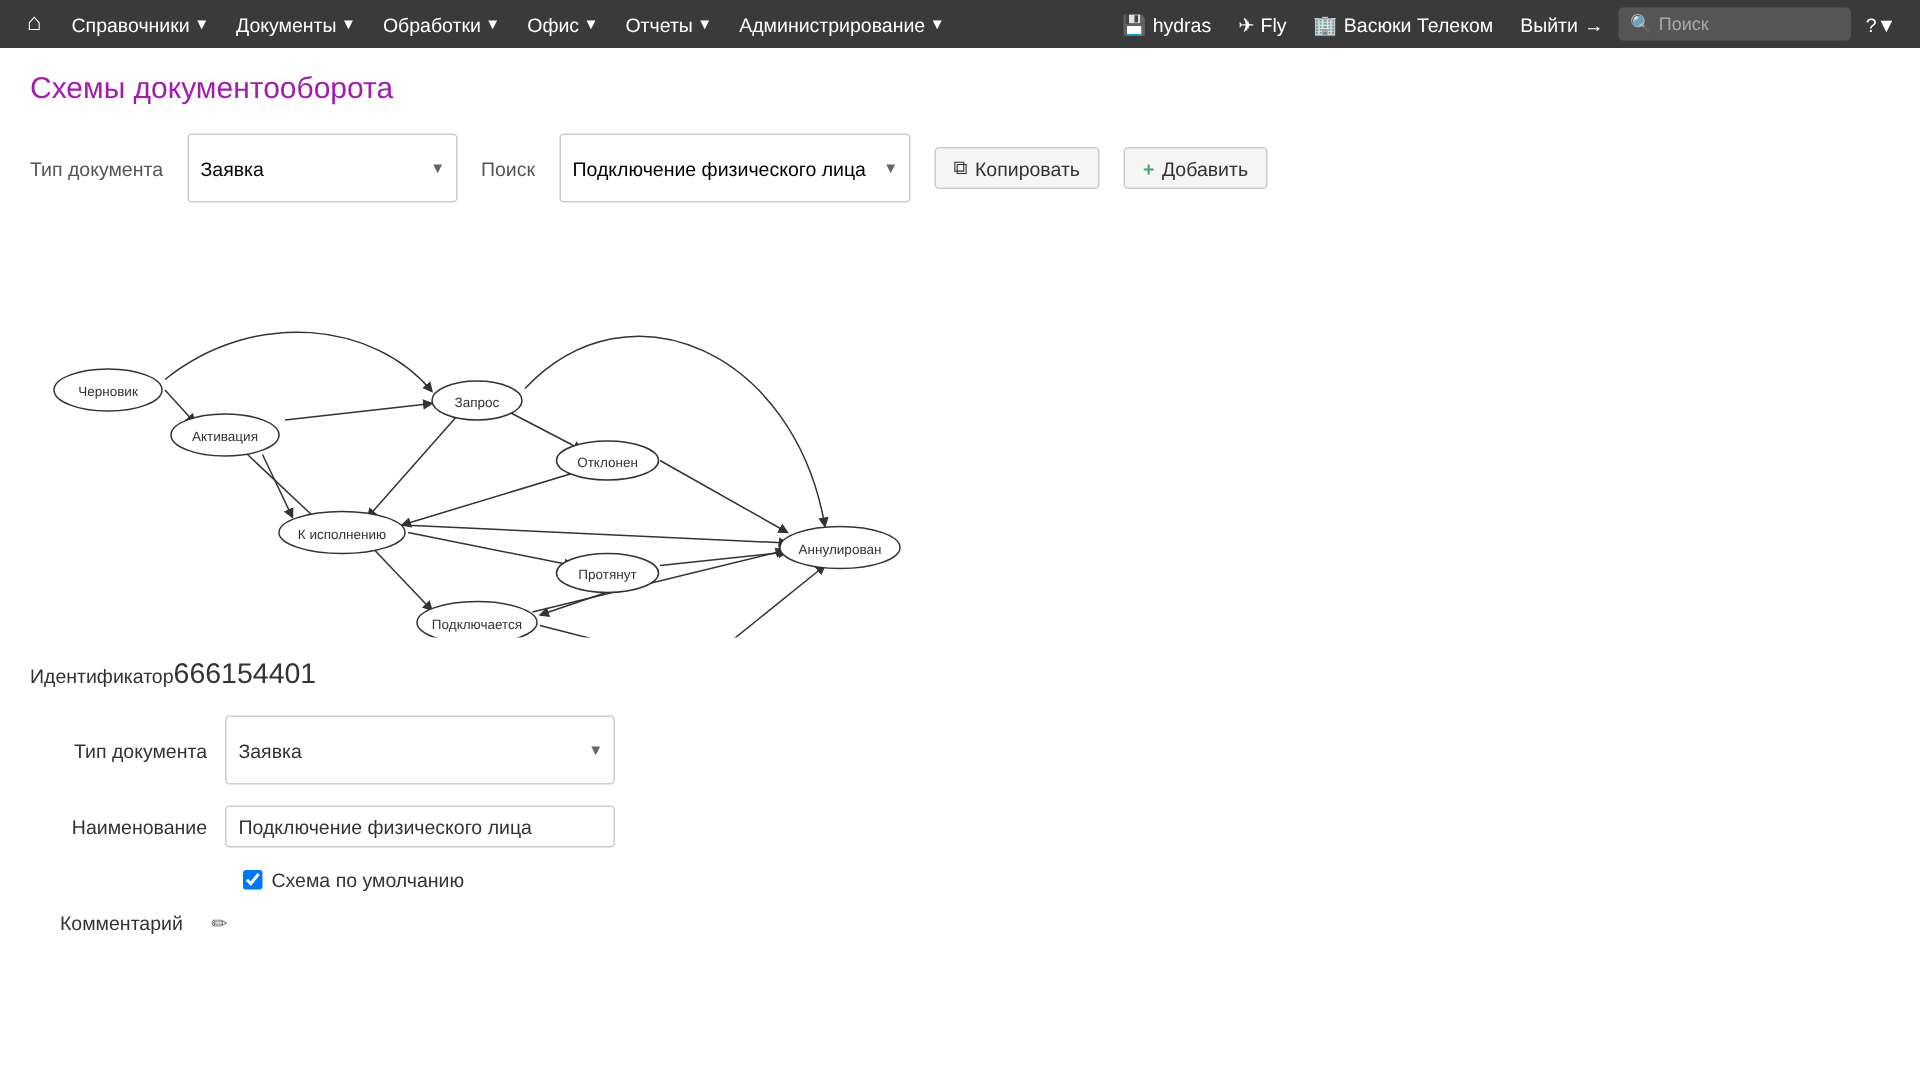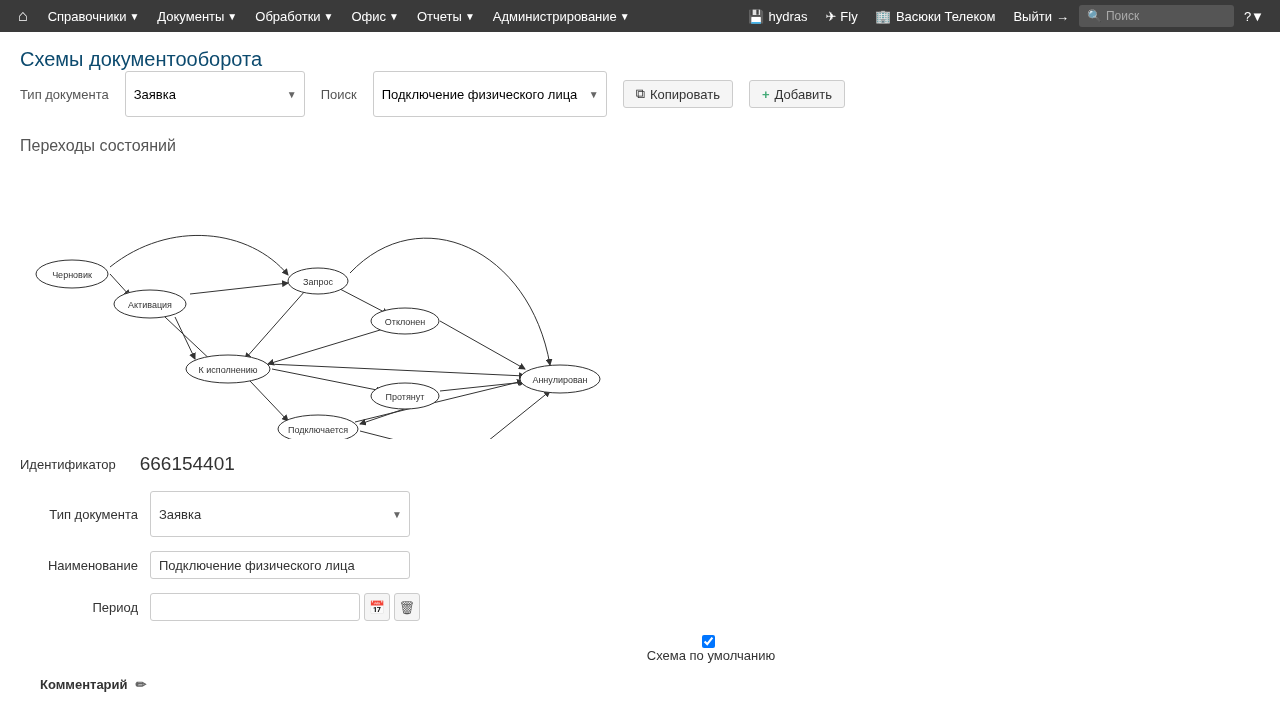--- a/index.html
+++ b/index.html
@@ -55,21 +55,22 @@
 
     
     .main-content {
       padding: 16px 20px;
     }
 
     
     .page-title {
       font-size: 20px;
       font-weight: normal;
-      color: #0c4a6e;
+      color: #a21caf;
+      margin-bottom: 18px;
     }
 
     
     .toolbar-row {
       display: flex;
       align-items: center;
       gap: 16px;
       margin-bottom: 20px;
       flex-wrap: wrap;
     }
@@ -185,51 +186,49 @@
       justify-content: center;
       font-size: 13px;
       color: #555;
     }
 
     .checkbox-row {
       display: flex;
       align-items: center;
       margin-bottom: 14px;
       margin-left: 142px;
-      flex-direction: column;
     }
     .checkbox-row input[type=checkbox] {
       margin-right: 6px;
     }
     .checkbox-row label {
       font-size: 13px;
       color: #333;
     }
 
     .comment-row {
       display: flex;
       align-items: center;
-      gap: 8px;
-      font-weight: bold;
+      gap: 19px;
     }
     .comment-label {
       font-size: 13px;
       color: #333;
     }
     .edit-icon {
       font-size: 13px;
       color: #666;
       cursor: pointer;
     }
 
     .id-row {
       display: flex;
       align-items: center;
       margin-bottom: 16px;
-      gap: 24px;
+      gap: 0;
     }
     .id-label {
       font-size: 13px;
       color: #333;
     }
     .id-value {
       font-size: 19px;
       color: #333;
     }
 
@@ -313,21 +312,20 @@
     <button class="btn">
       <span>⧉</span>
       <span>Копировать</span>
     </button>
     <button class="btn btn-primary">
       <span style="font-weight:bold;color:#4a7;">+</span>
       <span>Добавить</span>
     </button>
   </div>
 
-  <h2 class="section-title">Переходы состояний</h2>
 
   <div class="diagram-container">
     <svg width="620" height="270">
 
       <line x1="90" y1="105" x2="110" y2="127" stroke="#333" stroke-width="1" marker-end="url(#arrow)"></line>
 
       <line x1="170" y1="125" x2="268" y2="114" stroke="#333" stroke-width="1" marker-end="url(#arrow)"></line>
 
       <path d="M 90 98 C 150 50 230 60 268 106" fill="none" stroke="#333" stroke-width="1" marker-end="url(#arrow)"></path>
 
@@ -415,32 +413,20 @@
       <span class="caret">▼</span>
     </div>
   </div>
 
   <div class="field-row">
     <span class="field-label">Наименование</span>
     <input type="text" class="field-input" value="Подключение физического лица" style="">
   </div>
 
 
-  <div class="field-row">
-    <span class="field-label">Период</span>
-    <div class="field-input-group">
-      <input type="text" class="field-input" style="width: 210px;">
-      <button class="icon-btn">
-        <span>📅</span>
-      </button>
-      <button class="icon-btn">
-        <span>🗑</span>
-      </button>
-    </div>
-  </div>
 
   <div class="checkbox-row">
     <input type="checkbox" id="defaultSchema" checked="" style="">
     <label for="defaultSchema">Схема по умолчанию</label>
   </div>
 
   <div class="comment-row" style="margin-left:20px;">
     <span class="comment-label">Комментарий</span>
     <span class="edit-icon">✏</span>
   </div>

